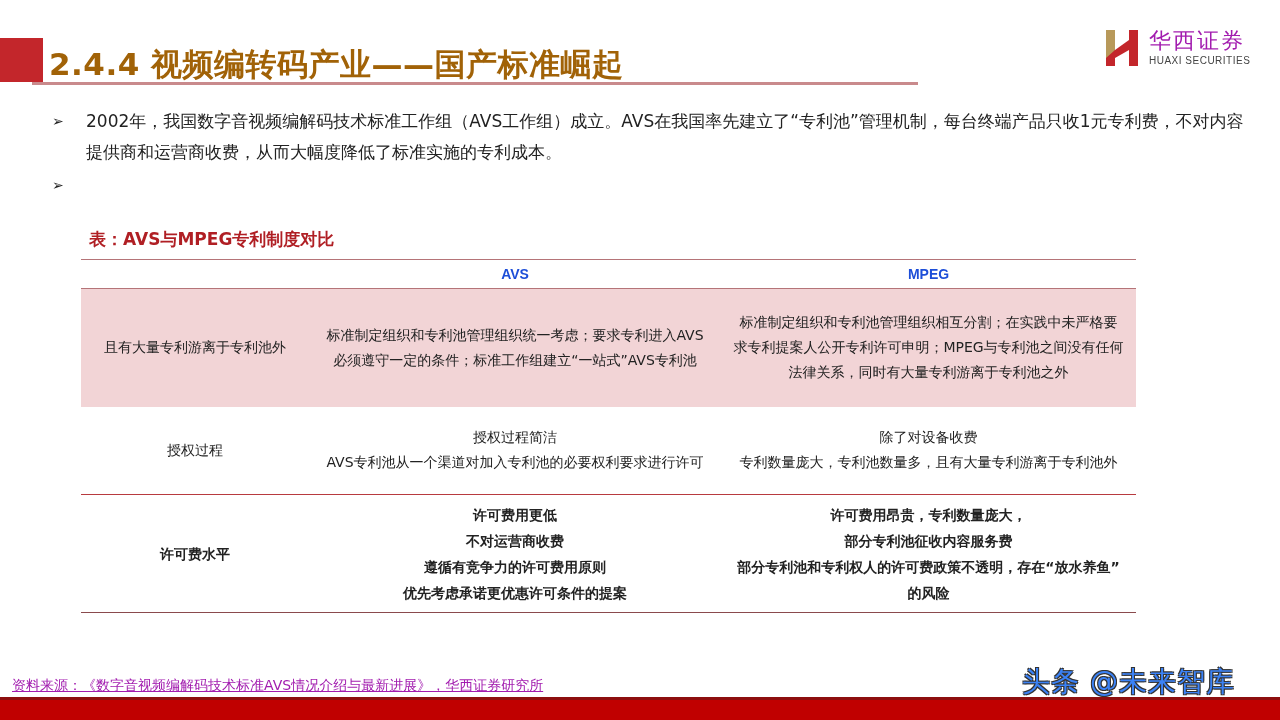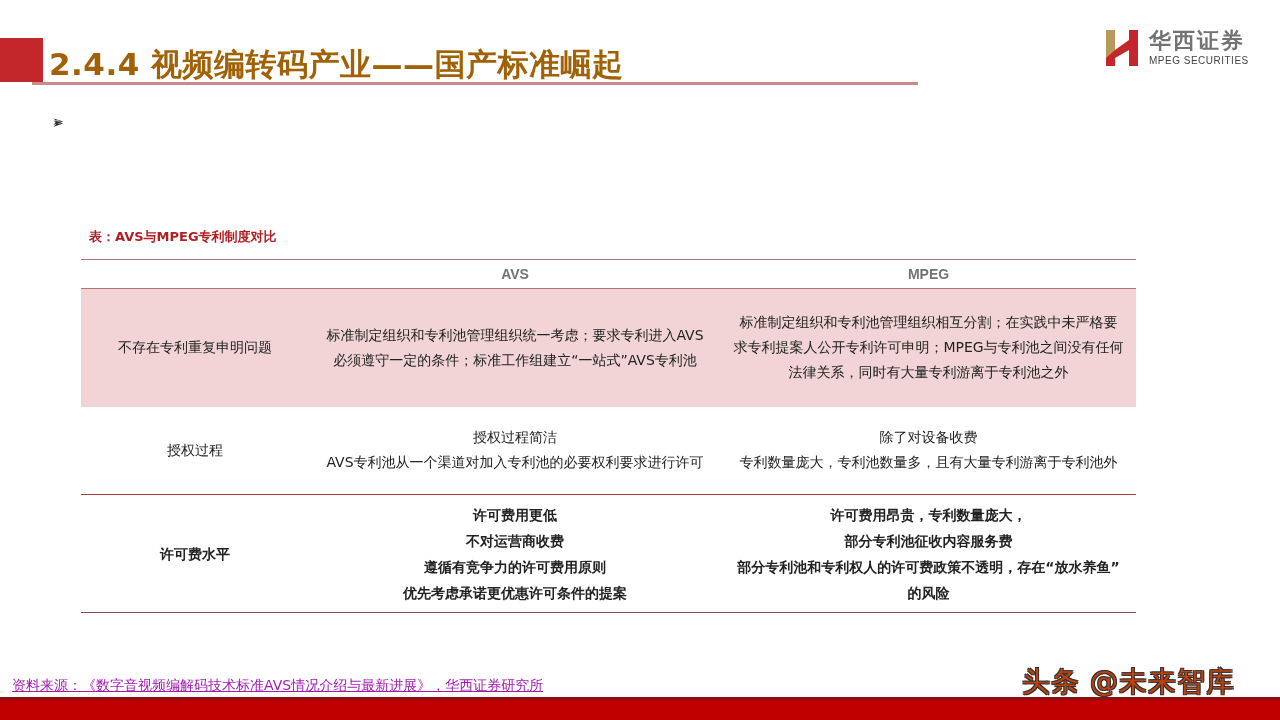--- a/index.html
+++ b/index.html
@@ -4,67 +4,68 @@
 <style>
   html, body { margin:0; padding:0; }
   body { width:1280px; height:720px; position:relative; background:#ffffff; overflow:hidden;
          font-family:"DejaVu Sans","Liberation Sans",sans-serif; color:#1a1a1a; }
   .accent-block { position:absolute; left:0; top:38px; width:43px; height:44px; background:#c3262b; }
   .title { position:absolute; left:49px; top:42px; font-size:31px; font-weight:bold; color:#a16207;
            letter-spacing:0.5px; white-space:nowrap; line-height:44px; }
   .title-rule { position:absolute; left:32px; top:82px; width:886px; height:3px; background:#c98a8c; }
   .logo { position:absolute; left:1100px; top:24px; width:170px; height:50px; }
   .logo-mark { position:absolute; left:4px; top:4px; width:36px; height:40px; }
-  .logo-cn { position:absolute; left:49px; top:2px; font-size:22px; font-weight:bold; color:#737373;
+  .logo-cn { position:absolute; left:49px; top:2px; font-size:22px; font-weight:normal; color:#a21caf;
              letter-spacing:2px; white-space:nowrap; }
   .logo-en { position:absolute; left:49px; top:31px; font-size:10px; color:#444; letter-spacing:0.5px;
              white-space:nowrap; font-family:"Liberation Sans",sans-serif; }
   .bullets { position:absolute; left:52px; top:106px; width:1200px; }
   .bullet { position:relative; padding-left:34px; font-size:17px; line-height:31px; color:#222; margin-bottom:2px; }
   .bullet .arrow { position:absolute; left:0; top:0; font-size:14px; color:#222; }
-  .table-caption { position:absolute; left:89px; top:228px; font-size:13px; font-weight:bold; color:#b01f24; white-space:nowrap; }
+  .table-caption { position:absolute; left:89px; top:228px; font-size:17px; font-weight:bold; color:#b01f24; white-space:nowrap; }
   .cmp-table { position:absolute; left:81px; top:259px; width:1055px; border-collapse:collapse; table-layout:fixed; font-size:14px; }
   .cmp-table th, .cmp-table td { text-align:center; vertical-align:middle; padding:0 4px; }
   .cmp-table thead tr { border-top:1.5px solid #b57478; border-bottom:1.5px solid #b57478; height:29px; }
-  .cmp-table th { font-weight:bold; font-family:"Liberation Sans",sans-serif; font-size:14px; color:#737373; }
+  .cmp-table th { font-weight:bold; font-family:"Liberation Sans",sans-serif; font-size:14px; color:#1d4ed8; }
   .cmp-table tr.pink { background:#f2d4d6; }
   .cmp-table td { color:#222; line-height:25px; }
   .cmp-table tr.row-1 { height:118px; }
   .cmp-table tr.row-2 { height:88px; }
   .cmp-table tr.row-3 { height:48px; }
   .cmp-table tr.row-4 { height:118px; border-top:1.5px solid #b83a3f; border-bottom:1.5px solid #8a4a4d; }
   .cmp-table tr.row-4 td { font-weight:bold; line-height:26px; }
   .line { display:block; }
   .source { position:absolute; left:12px; top:677px; font-size:14px; color:#a21caf; white-space:nowrap;text-decoration:underline; }
   .footer-band { position:absolute; left:0; top:700px; width:1280px; height:20px; background:#c00000; }
   .footer-band::before { content:""; position:absolute; left:0; top:-3px; width:1280px; height:3px; background:#8d0f0f; }
-  .watermark { position:absolute; left:1022px; top:663px; font-size:28px; color:#c2410c; white-space:nowrap;
+  .watermark { position:absolute; left:1022px; top:663px; font-size:28px; color:#3b82f6; white-space:nowrap;
                text-shadow: 1px 1px 0 #333, -1px -1px 0 #333, 1px -1px 0 #333, -1px 1px 0 #333; letter-spacing:1px; }
 </style>
 </head>
 <body>
 
 <div class="accent-block"></div>
 <div class="title">2.4.4 视频编转码产业——国产标准崛起</div>
 <div class="title-rule"></div>
 
 <div class="logo">
   <svg class="logo-mark" viewBox="0 0 36 40">
     <rect x="2" y="2" width="9" height="36" fill="#c3262b"></rect>
     <rect x="25" y="2" width="9" height="36" fill="#c3262b"></rect>
     <polygon points="2,2 11,2 11,22 2,30" fill="#b8995a"></polygon>
     <polygon points="11,22 25,12 25,22 11,30" fill="#c3262b"></polygon>
   </svg>
   <div class="logo-cn">华西证券</div>
-  <div class="logo-en">MPEG SECURITIES</div>
+  <div class="logo-en">HUAXI SECURITIES</div>
 </div>
 
 <div class="bullets">
   <div class="bullet">
     <span class="arrow">➢</span>
+    <span>2002年，我国数字音视频编解码技术标准工作组（AVS工作组）成立。AVS在我国率先建立了“专利池”管理机制，每台终端产品只收1元专利费，不对内容提供商和运营商收费，从而大幅度降低了标准实施的专利成本。</span>
   </div>
   <div class="bullet">
     <span class="arrow">➢</span>
   </div>
 </div>
 
 <div class="table-caption">表：AVS与MPEG专利制度对比</div>
 
 <table class="cmp-table">
   <colgroup>
@@ -74,21 +75,21 @@
   </colgroup>
   <thead>
     <tr>
       <th></th>
       <th>AVS</th>
       <th>MPEG</th>
     </tr>
   </thead>
   <tbody>
     <tr class="pink row-1">
-      <td>不存在专利重复申明问题</td>
+      <td>且有大量专利游离于专利池外</td>
       <td>
         <span class="line">标准制定组织和专利池管理组织统一考虑；要求专利进入AVS</span>
         <span class="line">必须遵守一定的条件；标准工作组建立“一站式”AVS专利池</span>
       </td>
       <td>
         <span class="line">标准制定组织和专利池管理组织相互分割；在实践中未严格要</span>
         <span class="line">求专利提案人公开专利许可申明；MPEG与专利池之间没有任何</span>
         <span class="line">法律关系，同时有大量专利游离于专利池之外</span>
       </td>
     </tr>

